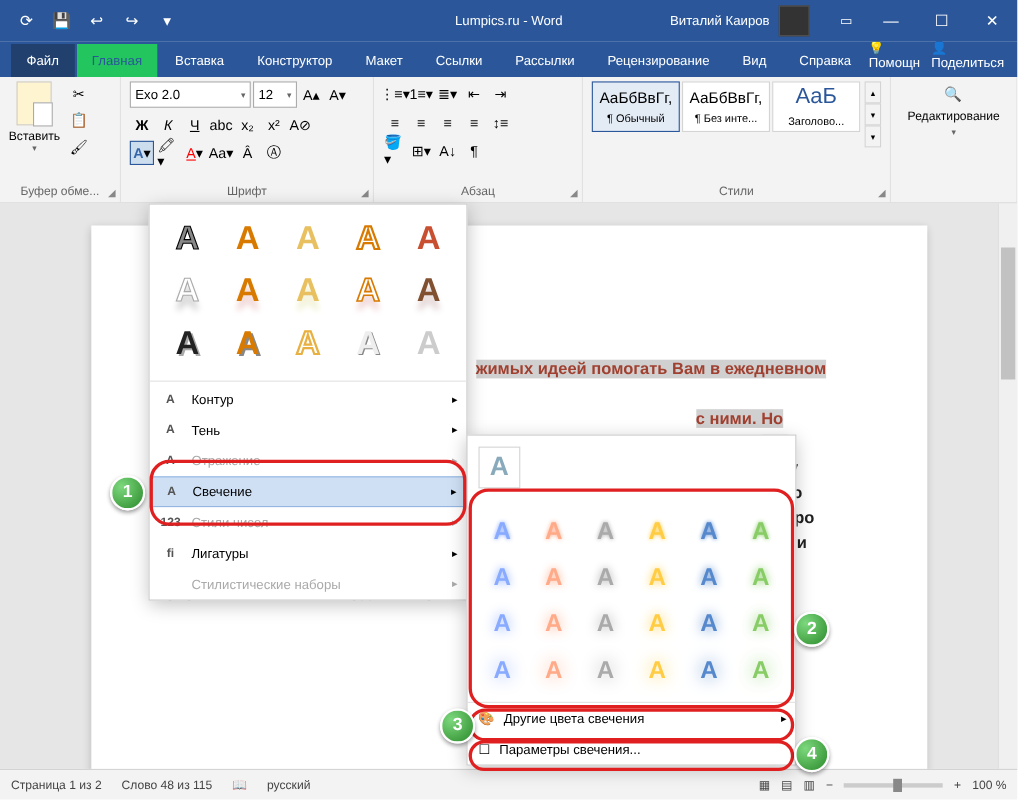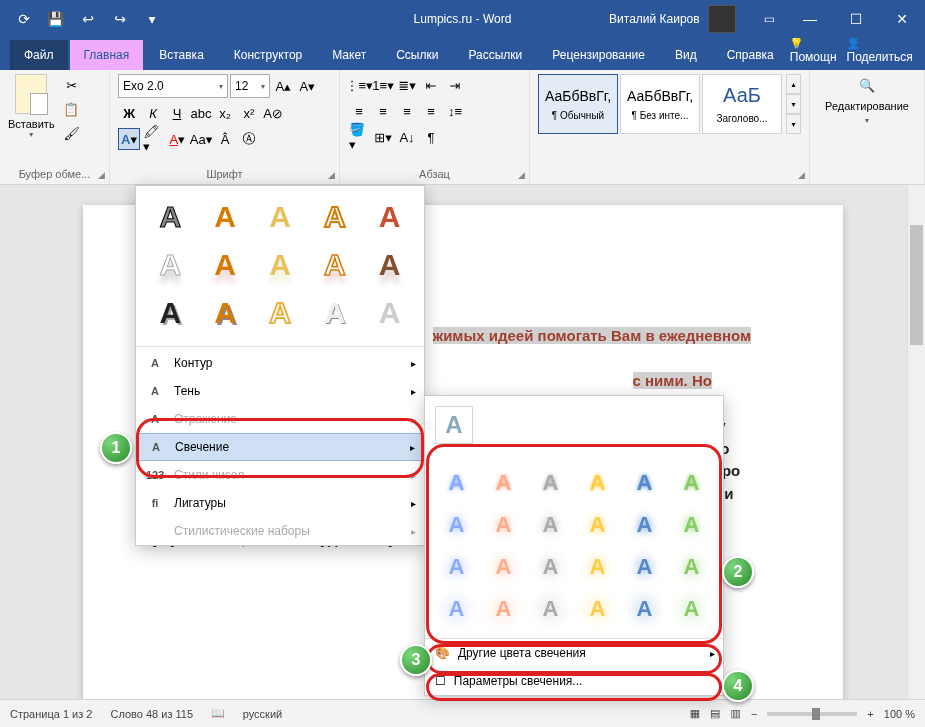--- a/index.html
+++ b/index.html
@@ -11,40 +11,40 @@
 .qat .qat-icon { width: 28px; height: 28px; display: flex; align-items: center; justify-content: center; font-size: 14px; }
 .title-center { position: absolute; left: 50%; transform: translateX(-50%); }
 .account { position: absolute; right: 150px; display: flex; align-items: center; gap: 8px; }
 .avatar { width: 28px; height: 28px; background: #333; border: 1px solid #555; }
 .win-controls { position: absolute; right: 0; display: flex; }
 .win-controls div { width: 46px; height: 38px; display: flex; align-items: center; justify-content: center; font-size: 14px; }
 
 
 .tabs { height: 32px; background: #2b579a; display: flex; align-items: flex-end; color: #fff; font-size: 12px; padding-left: 10px; gap: 2px; }
 .tab { padding: 8px 14px; cursor: pointer; }
-.tab.active { background: #f0abfc; color: #2b579a; }
+.tab.active { background: #22c55e; color: #2b579a; }
 .tab.file { background: #21406d; }
 .tabs-right { margin-left: auto; display: flex; align-items: center; gap: 10px; padding-right: 20px; padding-bottom: 6px; }
 
 
 .ribbon { height: 115px; background: #f3f3f3; border-bottom: 1px solid #d4d4d4; display: flex; }
 .group { border-right: 1px solid #e1e1e1; padding: 4px 8px 2px; display: flex; flex-direction: column; position: relative; }
 .group-main { flex: 1; display: flex; flex-direction: column; justify-content: flex-start; gap: 4px; }
 .group-label { text-align: center; font-size: 11px; color: #666; padding: 2px 0; }
 .launcher { position: absolute; bottom: 4px; right: 4px; font-size: 9px; color: #888; }
 
 .btn-sm { width: 22px; height: 22px; display: inline-flex; align-items: center; justify-content: center; border: 1px solid transparent; font-size: 13px; }
 
 .font-row { display: flex; gap: 2px; align-items: center; }
 .font-name { width: 110px; height: 24px; border: 1px solid #ababab; background: #fff; font-size: 12px; padding: 0 4px; display: flex; align-items: center; justify-content: space-between; }
 .font-size { width: 40px; height: 24px; border: 1px solid #ababab; background: #fff; font-size: 12px; padding: 0 4px; display: flex; align-items: center; justify-content: space-between; }
 .caret { font-size: 8px; color: #666; }
 
 .style-gallery { display: flex; gap: 2px; }
-.style-box { width: 80px; height: 60px; border: 1px solid #d4d4d4; background: #fff; display: flex; flex-direction: column; align-items: center; justify-content: center; font-size: 10px; }
+.style-box { width: 80px; height: 46px; border: 1px solid #d4d4d4; background: #fff; display: flex; flex-direction: column; align-items: center; justify-content: center; font-size: 10px; }
 .style-box.sel { border: 1px solid #2b579a; background: #e3ebf5; }
 .style-box .preview { font-size: 14px; margin-bottom: 6px; }
 .style-arrows { width: 16px; display: flex; flex-direction: column; }
 .style-arrows div { height: 20px; border: 1px solid #d4d4d4; display: flex; align-items: center; justify-content: center; font-size: 8px; }
 
 
 .doc-area { position: absolute; top: 185px; left: 0; right: 0; bottom: 28px; background: #e6e6e6; overflow: hidden; }
 .page { background: #fff; width: 760px; margin: 20px auto; min-height: 600px; box-shadow: 0 2px 8px rgba(0,0,0,0.2); padding: 120px 70px 40px; }
 .doc-text { font-size: 15px; line-height: 1.5; color: #222; font-weight: bold; }
 .doc-text .highlight { background: #d0d0d0; color: #a04030; }
@@ -230,20 +230,21 @@
             <div class="preview" style="font-size:20px;color:#2b579a">АаБ</div>
             <div>Заголово...</div>
           </div>
       </div>
       <div class="style-arrows">
           <div>▴</div>
           <div>▾</div>
           <div>▾</div>
         </div>
     </div>
+    <div class="group-label">Стили</div>
     <div class="launcher">◢</div>
   </div>
 
   <div class="group" style="flex:1">
     <div class="group-main" style="align-items:center">
       <div class="btn-sm" style="width:auto;padding:0 8px">🔍</div>
       <span style="font-size:11px">Редактирование</span>
       <span class="caret">▾</span>
     </div>
   </div>

